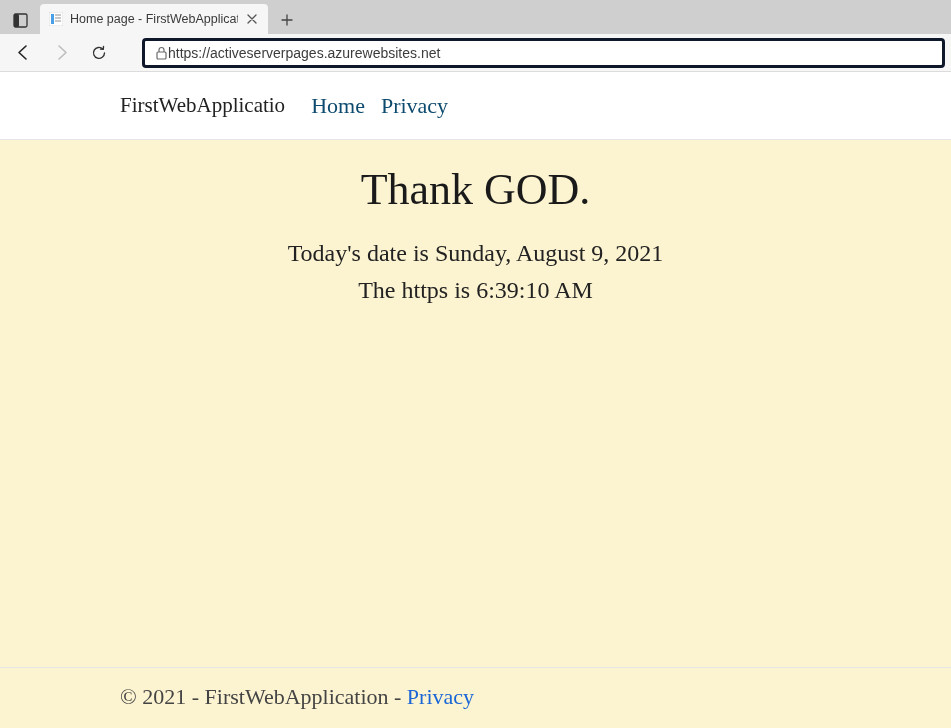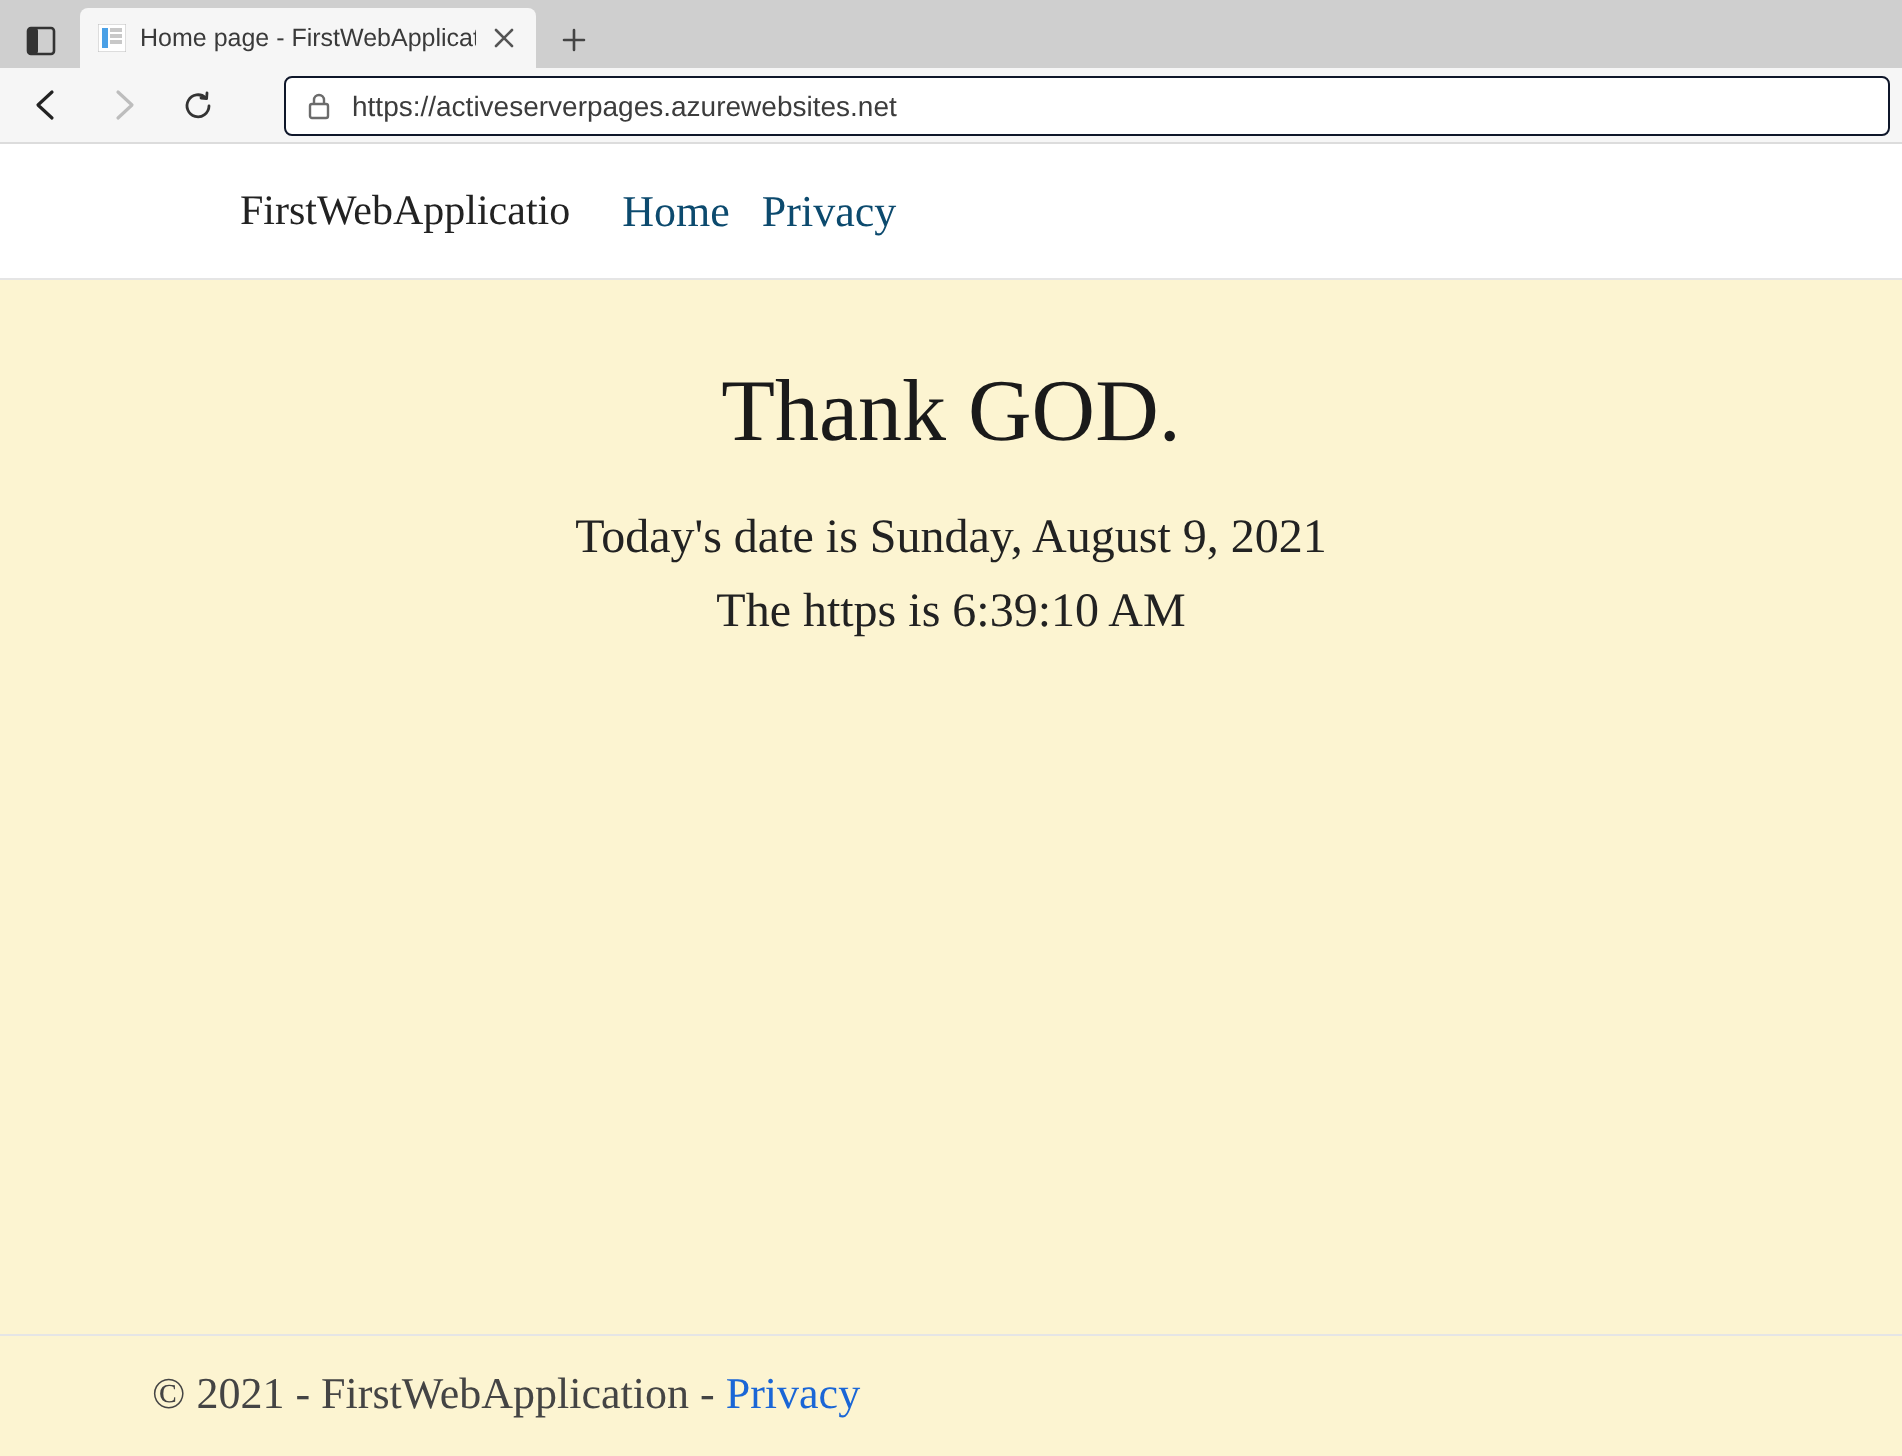--- a/index.html
+++ b/index.html
@@ -97,27 +97,26 @@
       justify-content: center;
       color: #333;
       cursor: pointer;
       border-radius: 4px;
     }
     .nav-btn.disabled { color: #b8b8b8; cursor: default; }
     .addr-bar {
       flex: 1;
       height: 30px;
       background: #ffffff;
-      border: 1px solid #0f172a;
+      border: 3px solid #0f172a;
       border-radius: 4px;
       display: flex;
       align-items: center;
       padding: 0 10px;
       margin-left: 22px;
-      gap: 10px;
     }
     .addr-bar .lock {
       color: #6b6b6b;
       display: flex;
       align-items: center;
     }
     .addr-bar .url {
       flex: 1;
       font-size: 14px;
       color: #3c3c3c;
@@ -151,38 +150,38 @@
       font-size: 22px;
       color: #0c4a6e;
       margin-right: 16px;
       cursor: pointer;
       text-decoration: none;
     }
 
     .main {
       flex: 1;
       text-align: center;
-      padding-top: 40px;
+      padding-top: 24px;
     }
     .heading {
       font-size: 44px;
       color: #1a1a1a;
       font-weight: 400;
       margin-bottom: 20px;
     }
     .date-line, .time-line {
       font-size: 24px;
       color: #222;
       line-height: 1.55;
     }
 
     .footer {
       background: #fcf4d1;
       border-top: 1px solid #e5e5e5;
-      padding: 16px 76px 18px;
+      padding: 16px 120px 18px;
       font-size: 22px;
       color: #444;
     }
     .footer a {
       color: #1a66d6;
       text-decoration: none;
       cursor: pointer;
     }
   </style>
 </head>

